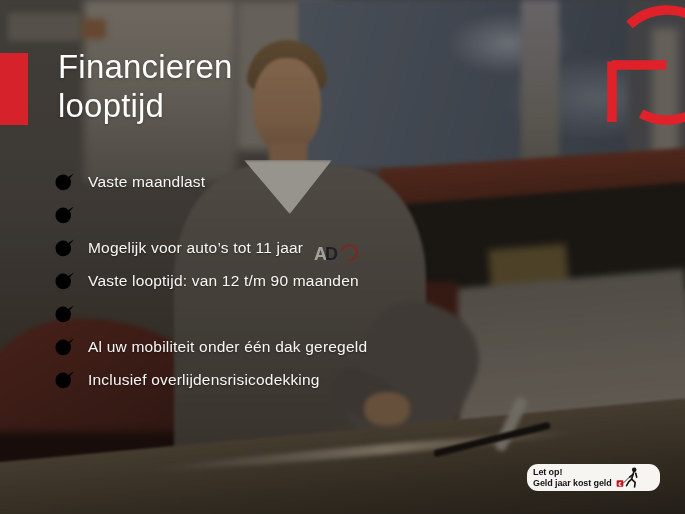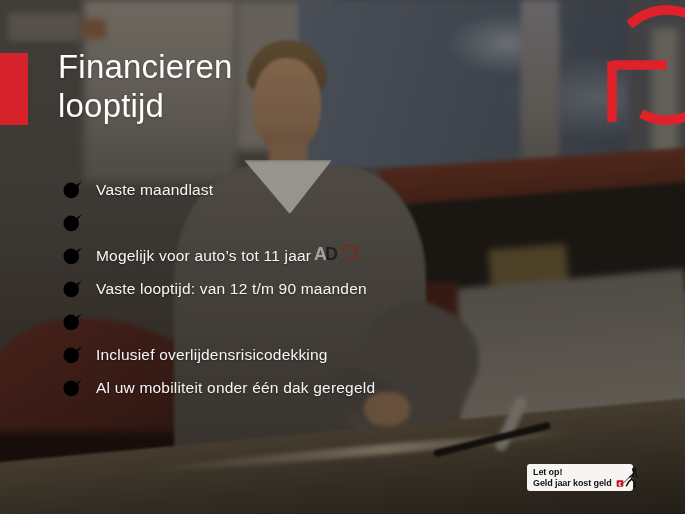--- a/index.html
+++ b/index.html
@@ -48,27 +48,27 @@
   .ad-logo{left:314px;top:240px;width:46px;height:28px;display:flex;align-items:center;font-weight:700;font-size:18px;line-height:1;filter:blur(.4px);}
   .ad-a{color:#e9e4dc;}
   .ad-d{color:#262b34;margin-left:-2px;}
   .ad-ring{position:absolute;right:2px;top:4px;width:17px;height:17px;border:2.5px solid #b03527;border-left-color:transparent;border-radius:50%;transform:rotate(-35deg);}
   .overlay{inset:0;background:rgba(10,9,8,0.30);}
   
   .content{position:absolute;inset:0;z-index:2;}
   .red-bar{position:absolute;left:0;top:53px;width:28px;height:72px;background:var(--accent-red,#d6232b);}
   .title{position:absolute;left:54px;top:44px;margin:4px;color:#fdfdfd;font-size:33px;line-height:38.5px;font-weight:500;letter-spacing:.2px;text-shadow:0 1px 3px rgba(0,0,0,.25);}
   .title span{display:block;}
-  .checklist{position:absolute;left:54px;top:165px;margin:8px;padding:0;list-style:none;}
+  .checklist{position:absolute;left:54px;top:165px;margin:0;padding:0;list-style:none;}
   .checklist li{display:flex;align-items:center;height:33px;gap:11px;}
   .chk{width:23px;height:21px;flex:0 0 auto;}
   .item-label{color:#f7f7f6;font-size:15.5px;font-weight:500;letter-spacing:.2px;text-shadow:0 1px 2px rgba(0,0,0,.4);white-space:nowrap;}
   .arc-deco{position:absolute;left:599px;top:1px;width:86px;height:142px;}
   .arc-deco path{fill:none;stroke:var(--arc-red,#e0212a);stroke-width:9.5;}
-  .badge{position:absolute;left:527px;top:464px;width:106px;background:#f7f5f2;display:flex;align-items:center;gap:3px;padding:3px 4px 3px 6px;border-radius:3px;}
+  .badge{position:absolute;left:527px;top:464px;width:133px;background:#f7f5f2;display:flex;align-items:center;gap:3px;padding:3px 4px 3px 6px;border-radius:11px;}
   .badge-text{display:flex;flex-direction:column;}
   .badge-line{color:#141414;font-size:9px;font-weight:700;line-height:10.5px;letter-spacing:-.1px;white-space:nowrap;}
   .badge-icon{width:26px;height:21px;flex:0 0 auto;}
   .badge-icon .man{fill:none;stroke:#141414;stroke-width:1.7;stroke-linecap:round;stroke-linejoin:round;}
   .badge-icon .rope{fill:none;stroke:#141414;stroke-width:.9;}
   .badge-icon .head{fill:#141414;}
   .badge-icon .block{fill:var(--block-red,#c4161c);}
   .badge-icon .euro{fill:#ffffff;font-size:5.6px;font-weight:700;font-family:"Liberation Sans",sans-serif;}
 </style>
 </head>
@@ -158,27 +158,27 @@
       </li>
       <li>
         <svg class="chk" viewBox="0 0 26 23">
             <use href="#check-circle"></use>
           </svg>
       </li>
       <li>
         <svg class="chk" viewBox="0 0 26 23">
             <use href="#check-circle"></use>
           </svg>
+        <span class="item-label">Al uw mobiliteit onder één dak geregeld</span>
+      </li>
+      <li>
+        <svg class="chk" viewBox="0 0 26 23">
+            <use href="#check-circle"></use>
+          </svg>
         <span class="item-label">Inclusief overlijdensrisicodekking</span>
-      </li>
-      <li>
-        <svg class="chk" viewBox="0 0 26 23">
-            <use href="#check-circle"></use>
-          </svg>
-        <span class="item-label">Al uw mobiliteit onder één dak geregeld</span>
       </li>
     </ul>
 
     <svg class="arc-deco" viewBox="0 0 86 142">
       <path d="M 30.5 23.8 A 55 55 0 1 1 42.2 112.6"></path>
       <path d="M 13 64 H 67.5"></path>
       <path d="M 13 60.5 V 121"></path>
     </svg>
 
     <div class="badge">

